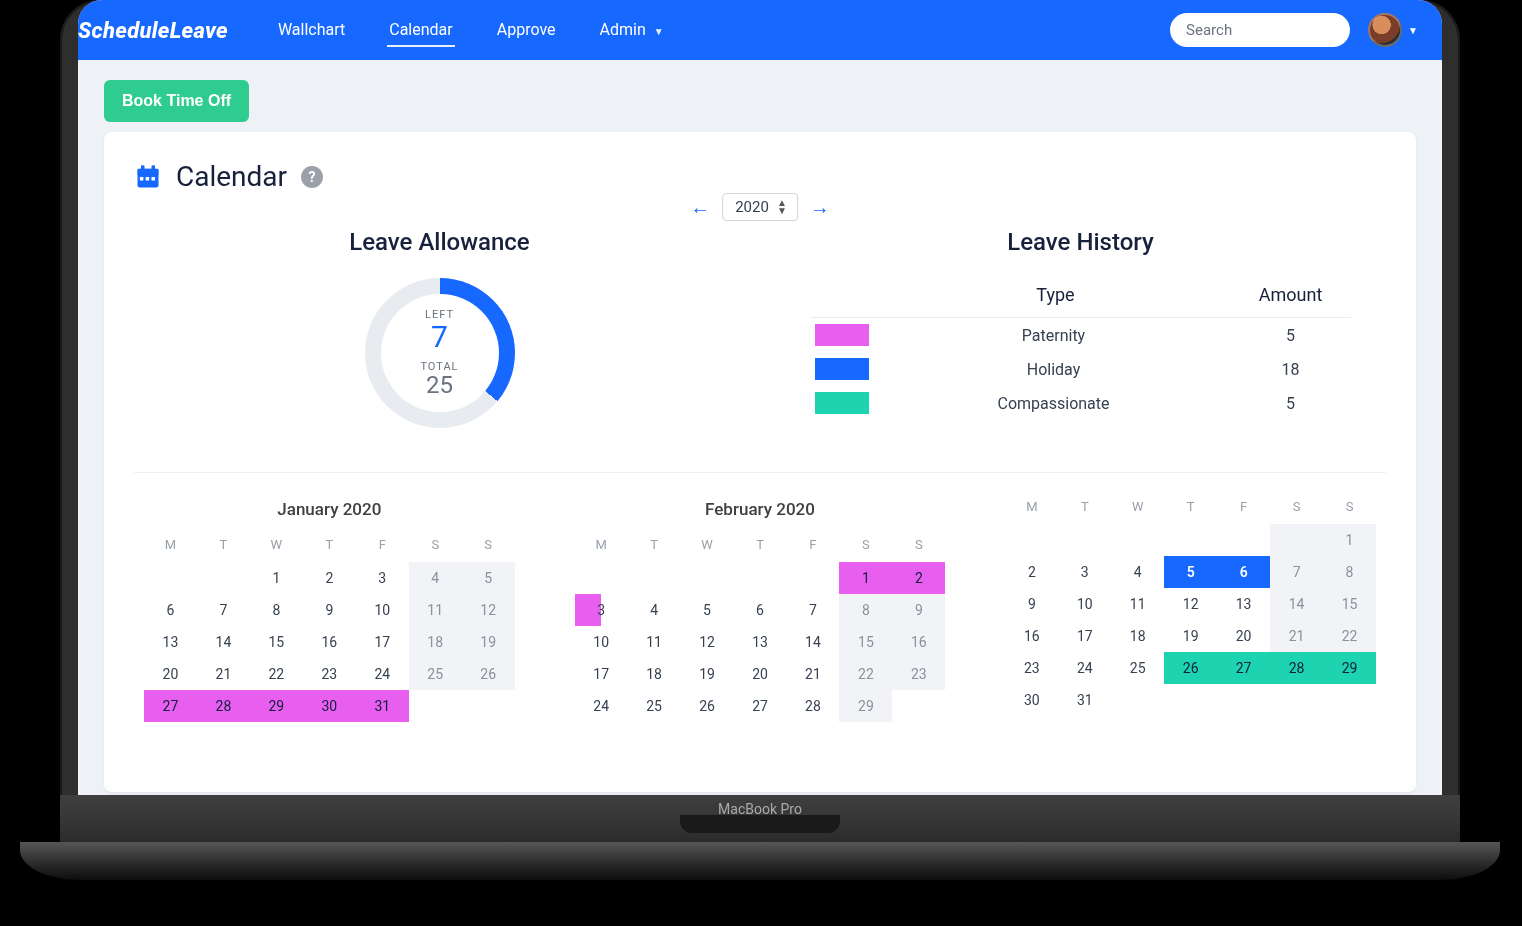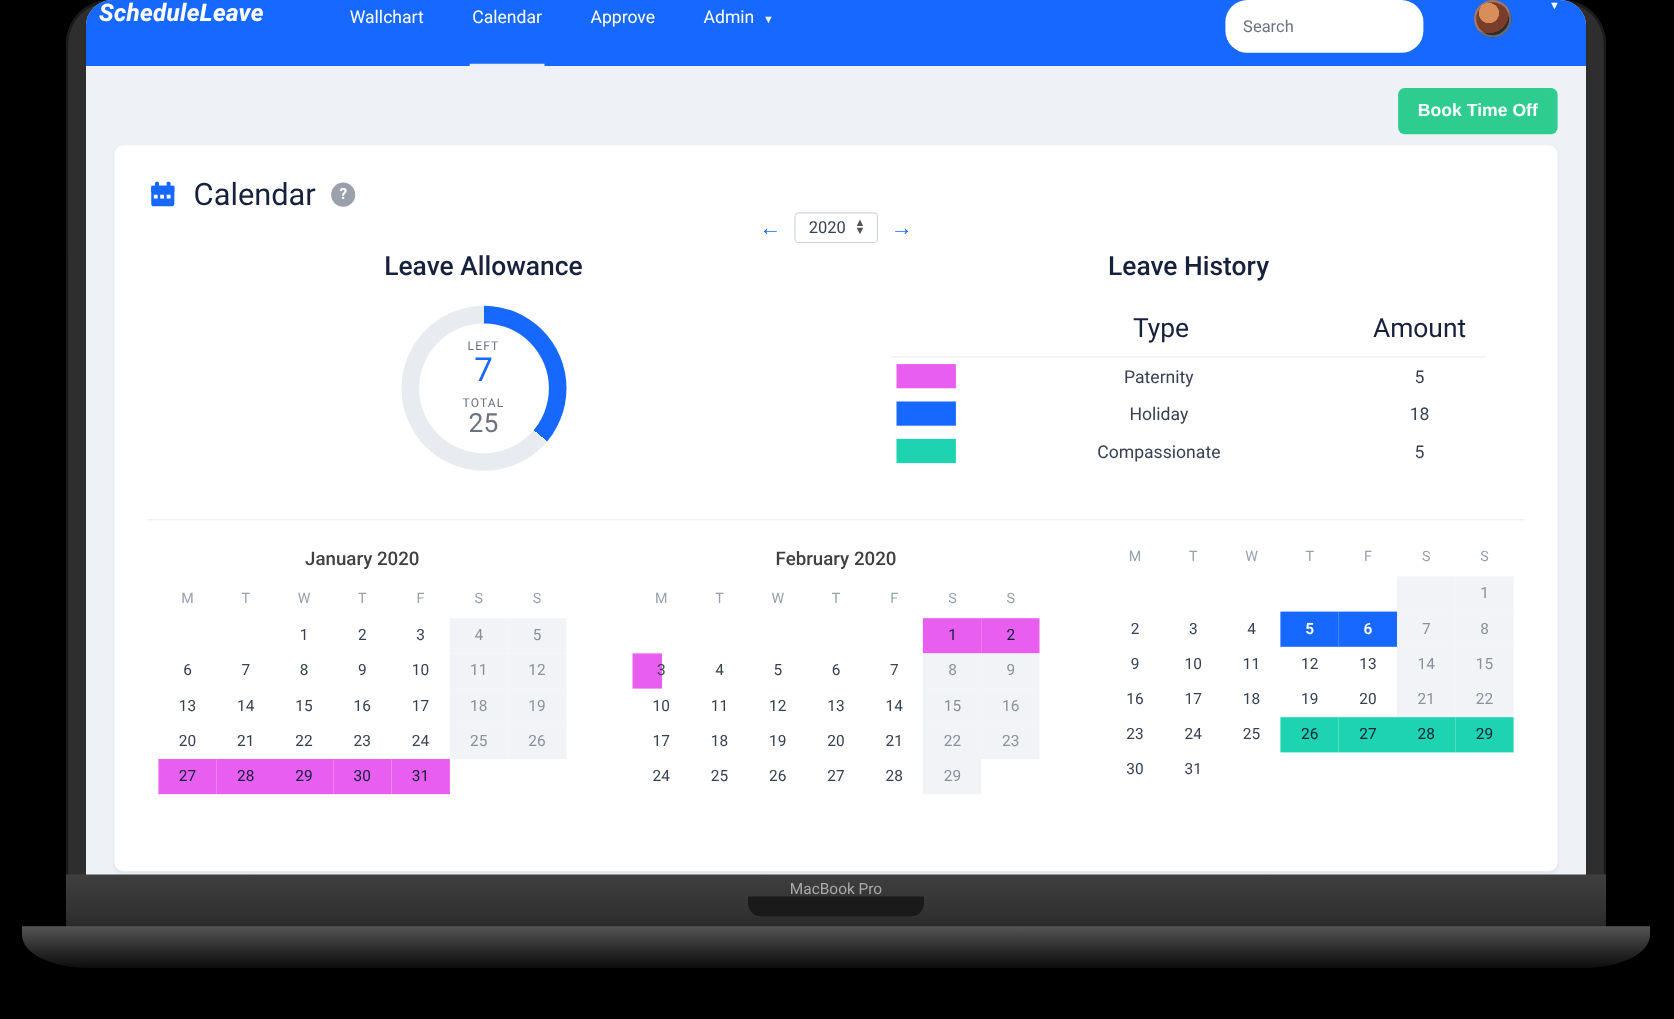--- a/index.html
+++ b/index.html
@@ -55,44 +55,44 @@
     position:absolute; top:20px; left:50%; transform:translateX(-50%);
     width:160px; height:18px; background:#1a1a1a;
     border-radius:0 0 12px 12px;
   }
 
   
   .topnav {
     height: 60px;
     background: #1668ff;
     display: flex;
-    padding: 0 24px 0 12px;
+    align-items: center;
+    padding: 0 24px 0 0;
     color: #fff;
-    gap: 28px;
   }
   .brand { font-weight: 800; font-style: italic; font-size: 22px; margin-right: 48px; letter-spacing:.3px;}
   .nav-items { display: flex; gap: 40px; font-size: 16px; }
   .nav-item { padding: 6px 2px; cursor: pointer; border-bottom:2px solid transparent;}
   .nav-item.active { border-bottom: 2px solid rgba(255,255,255,.9); }
   .nav-item .caret { font-size:10px; margin-left:4px; opacity:.9;}
   .spacer { flex:1; }
   .search {
-    background:#fff; border-radius: 20px; height:48px; width:180px;
+    background:#fff; border-radius: 20px; height:34px; width:180px;
     display:flex; align-items:center; padding:0 16px; color:#6b7280; font-size:15px;
   }
   .avatar {
     width:34px; height:34px; border-radius:50%;
     margin-left:18px;
     background: radial-gradient(circle at 40% 35%, #d78e5a 0 30%, #7a3d2a 31% 60%, #2d2d2d 61% 100%);
     box-shadow:0 0 0 2px rgba(255,255,255,.3) inset;
   }
   .avatar-caret { color:#fff; font-size:10px; margin-left:6px; }
 
   
-  .header-actions { display:flex; justify-content:flex-end; padding:20px 26px 10px;}
+  .header-actions { display:flex; padding:20px 26px 10px;}
   .btn-green {
     background:#2ecc8f; color:#fff; font-weight:700; font-size:16px;
     border:none; border-radius:6px; padding:12px 18px; cursor:pointer;
   }
 
   
   .card {
     background:#fff; margin:0 26px 0 26px; border-radius:8px;
     padding:28px 30px 20px; height: 660px; overflow:hidden;
     box-shadow: 0 1px 3px rgba(0,0,0,.06);
@@ -128,21 +128,21 @@
   }
   .donut-hole {
     position:absolute; inset:16px; border-radius:50%; background:#fff;
     display:flex; flex-direction:column; align-items:center; justify-content:center;
   }
   .donut-hole .lbl { font-size:11px; letter-spacing:1px; color:#6b7280; font-weight:400;}
   .donut-hole .val-left { font-size:30px; color:#1668ff; font-weight:400; margin-top:-2px;}
   .donut-hole .val-total { font-size:24px; color:#6b7280; margin-top:-2px;}
 
   .history-table { width:100%; max-width:540px; margin:0 auto; }
-  .history-head { display:flex; font-size:24px; color:#17213c; border-bottom:1px solid #e8ebef; padding:6px 0 12px;}
+  .history-head { display:flex; font-size:18px; color:#17213c; border-bottom:1px solid #e8ebef; padding:6px 0 12px;}
   .history-head .c1{width:70px;} .history-head .c2{flex:1;} .history-head .c3{width:120px;}
   .history-row { display:flex; align-items:center; padding:6px 0; font-size:16px; color:#374151;}
   .history-row .swatch{width:54px;height:22px;margin:0 8px 0 4px;}
   .history-row .c2{flex:1;} .history-row .c3{width:120px;}
   .sw-mag{background:#e85ff0;} .sw-blue{background:#1668ff;} .sw-teal{background:#1dd3b0;}
 
   
   .divider{height:1px;background:#eceff3;margin:44px 0 26px;}
   .months{display:flex; gap:60px; padding:0 10px;}
   .month{flex:1;}

